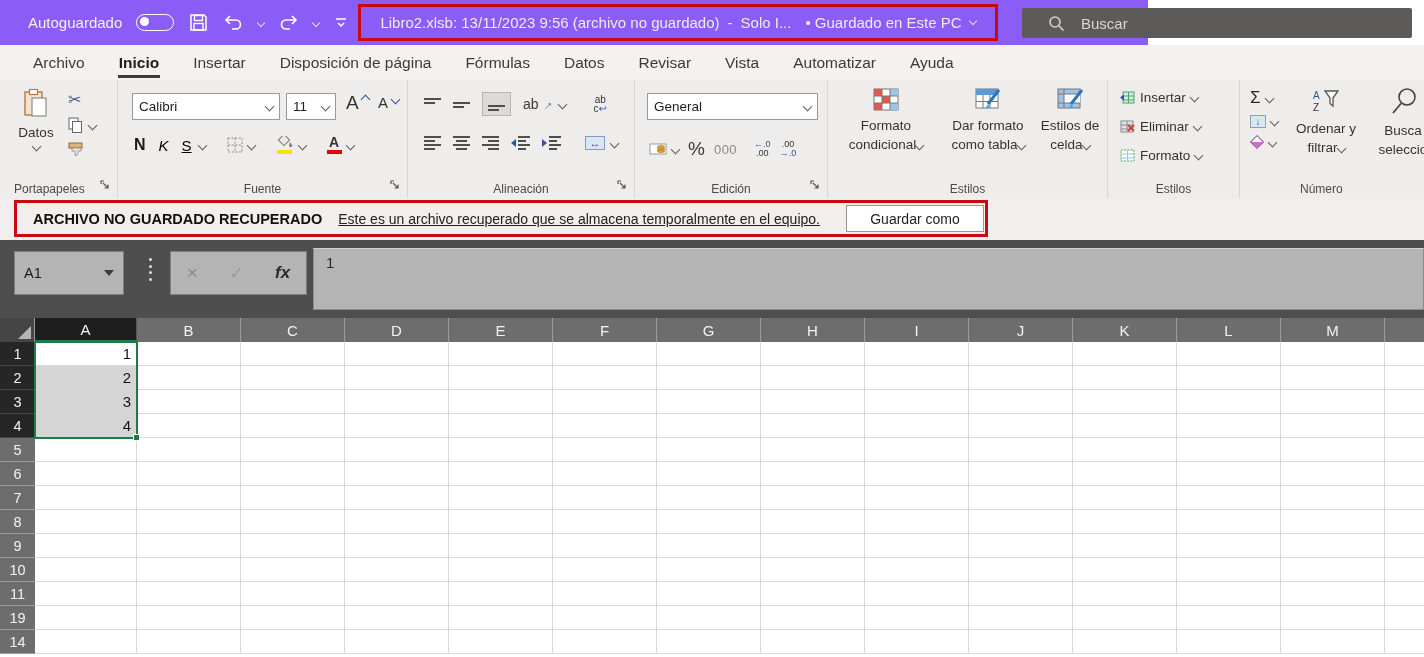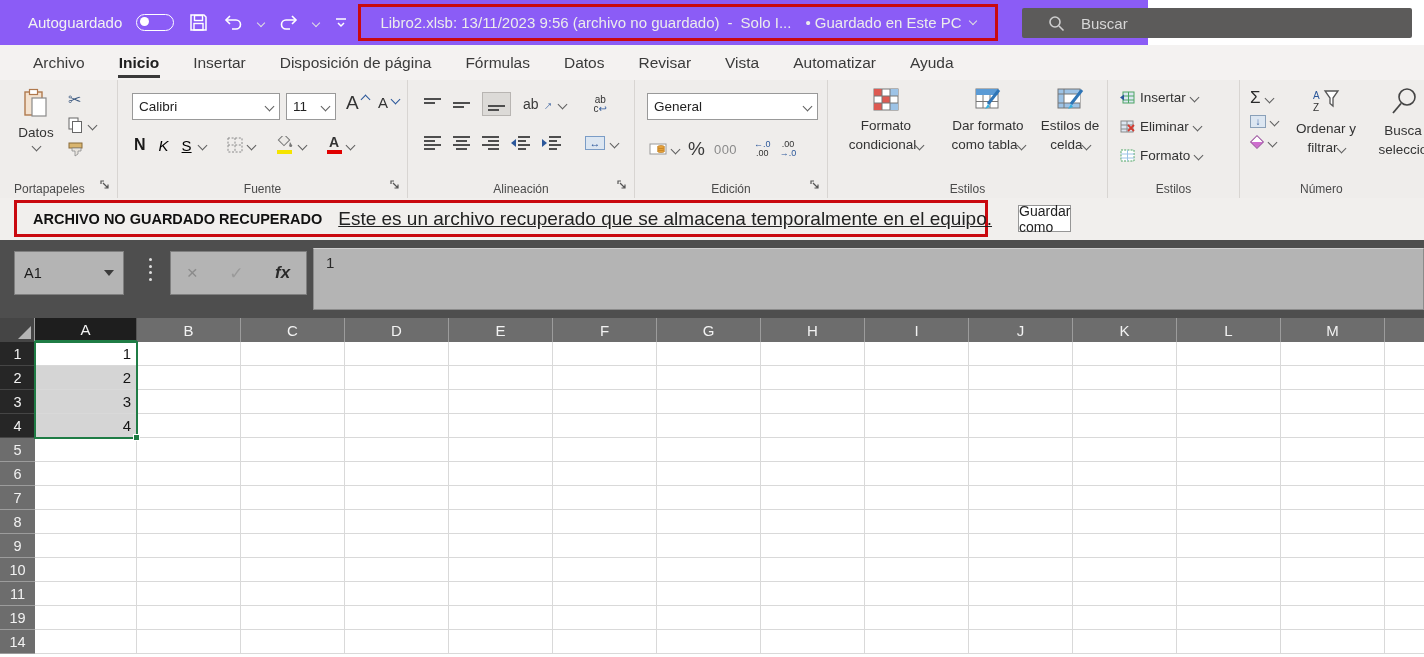--- a/index.html
+++ b/index.html
@@ -47,21 +47,21 @@
   .mini b{color:#2b579a;font-weight:400;}
   .stack2{display:flex;flex-direction:column;align-items:center;}
   .abar{display:flex;flex-direction:column;align-items:center;line-height:13px;}
   .abar .bar{width:15px;height:4px;margin-top:1px;}
   .smallglyph{font-size:14px;color:#3a3a3a;}
 
   
   #notify{position:absolute;left:0;top:198px;width:1424px;height:42px;background:#f1efed;}
   .notifybox{position:absolute;left:14px;top:2px;width:974px;height:37px;border:3px solid #c9090f;display:flex;align-items:center;padding-left:16px;background:#f1efed;}
   .notify-title{font-weight:700;font-size:14.5px;color:#111;white-space:nowrap;}
-  .notify-msg{font-size:19px;color:#222;text-decoration:underline;margin-left:16px;white-space:nowrap;}
+  .notify-msg{font-size:14px;color:#222;text-decoration:underline;margin-left:16px;white-space:nowrap;}
   .notify-btn{margin-left:26px;width:138px;height:27px;background:#fff;border:1px solid #969696;font-size:14px;color:#222;display:flex;align-items:center;justify-content:center;}
 
   
   #formulaband{position:absolute;left:0;top:240px;width:1424px;height:78px;background:#4e4e4e;}
   .namebox{position:absolute;left:14px;top:11px;width:110px;height:44px;background:#b4b4b4;border:1px solid #7f7f7f;display:flex;align-items:center;padding:0 9px;font-size:14.5px;color:#1c1c1c;}
   .namebox .tri{margin-left:auto;width:0;height:0;border-left:5px solid transparent;border-right:5px solid transparent;border-top:6px solid #3c3c3c;}
   .dots{position:absolute;left:149px;top:18px;display:flex;flex-direction:column;gap:3.5px;}
   .dots i{width:3px;height:3px;border-radius:50%;background:#dedede;}
   .fxbox{position:absolute;left:170px;top:11px;width:137px;height:44px;background:#b4b4b4;border:1px solid #7f7f7f;display:flex;align-items:center;justify-content:space-around;}
   .fx-x{font-size:19px;color:#8b8b8b;}

